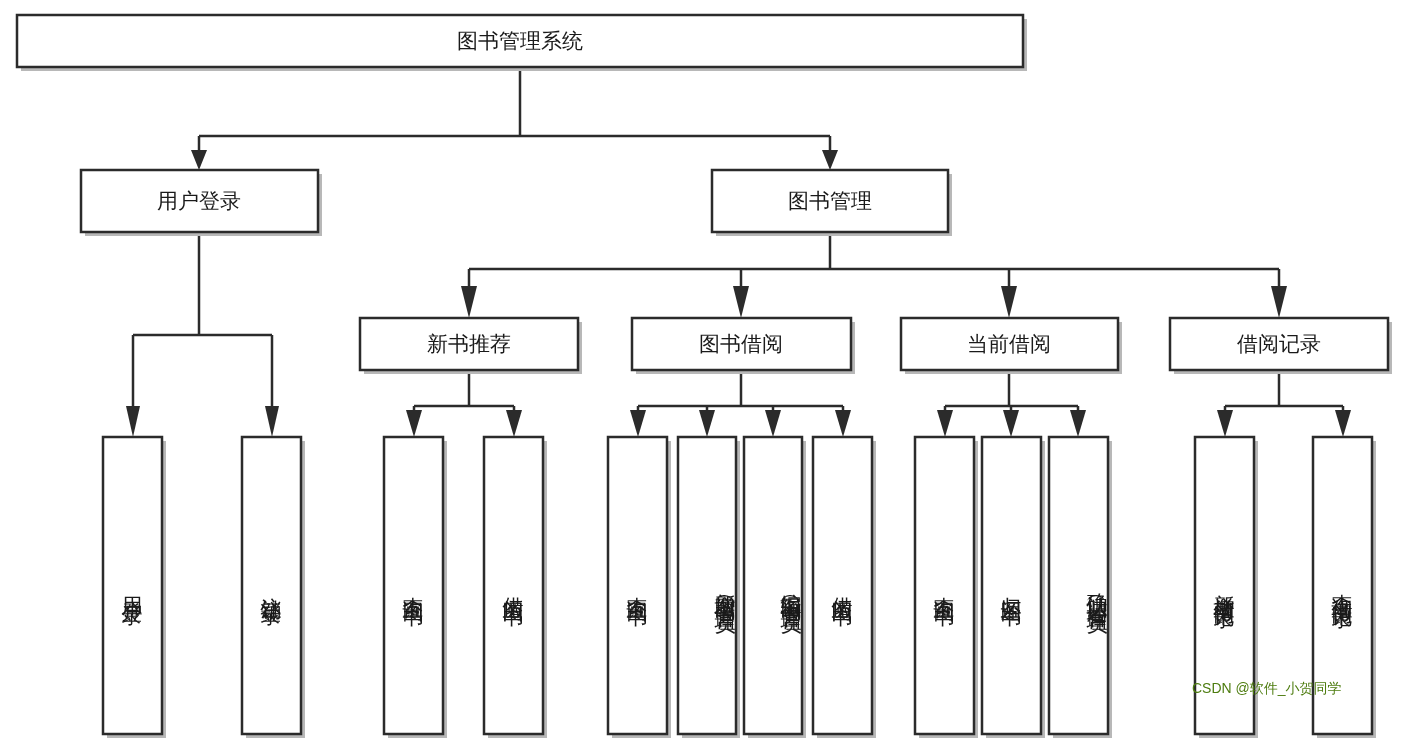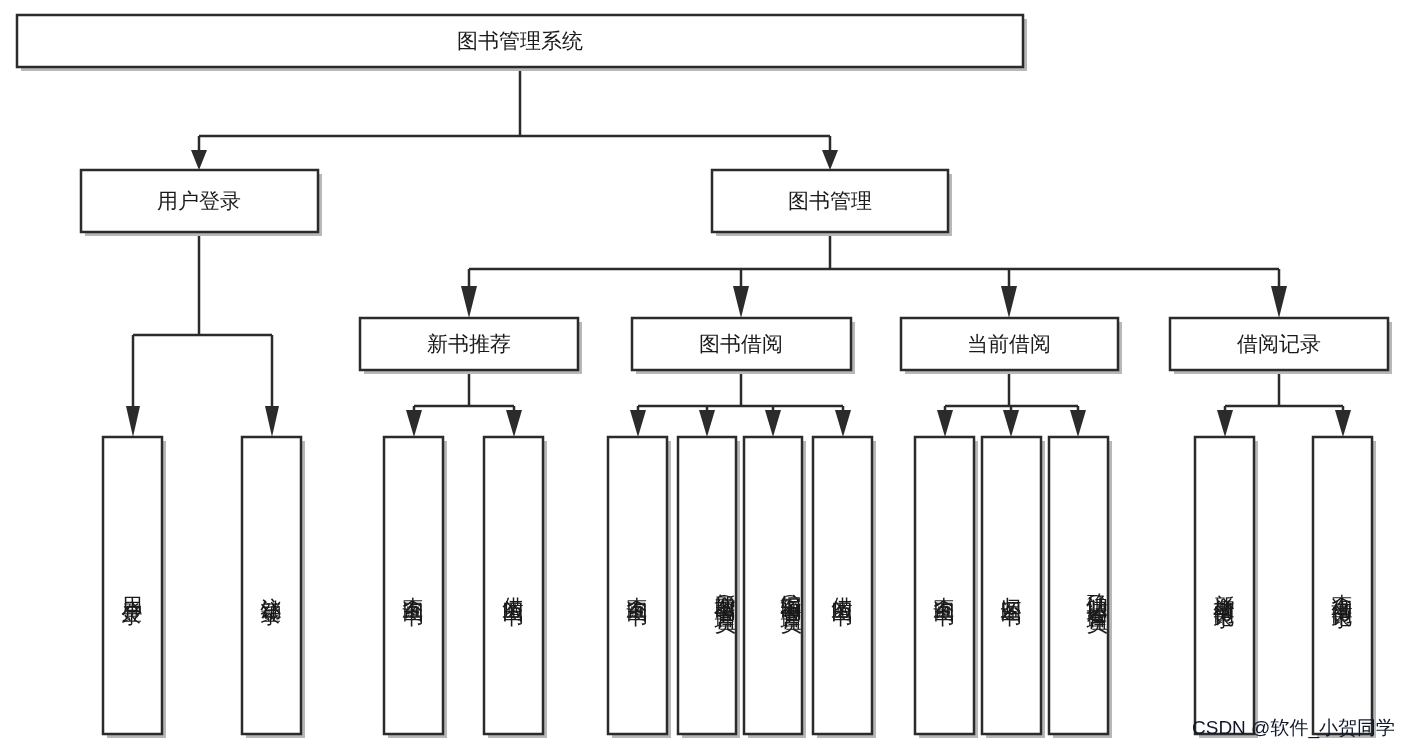--- a/index.html
+++ b/index.html
@@ -64,25 +64,25 @@
     text-align: center;
     display: flex;
     align-items: center;
     justify-content: center;
     white-space: nowrap;
     pointer-events: none;
   }
   .watermark {
     position: absolute;
     font-family: "Liberation Sans", "DejaVu Sans", sans-serif;
-    font-size: 19px;
-    color: #0f172a;
+    font-size: 14px;
+    color: #4d7c0f;
     white-space: nowrap;
     left: 1192px;
-    top: 715px;
+    top: 680px;
   }
 </style>
 </head>
 <body>
 
 <div id="diagram-root">
 
   <svg class="diagram-canvas" viewBox="0 0 1405 747">
 
     <g>

